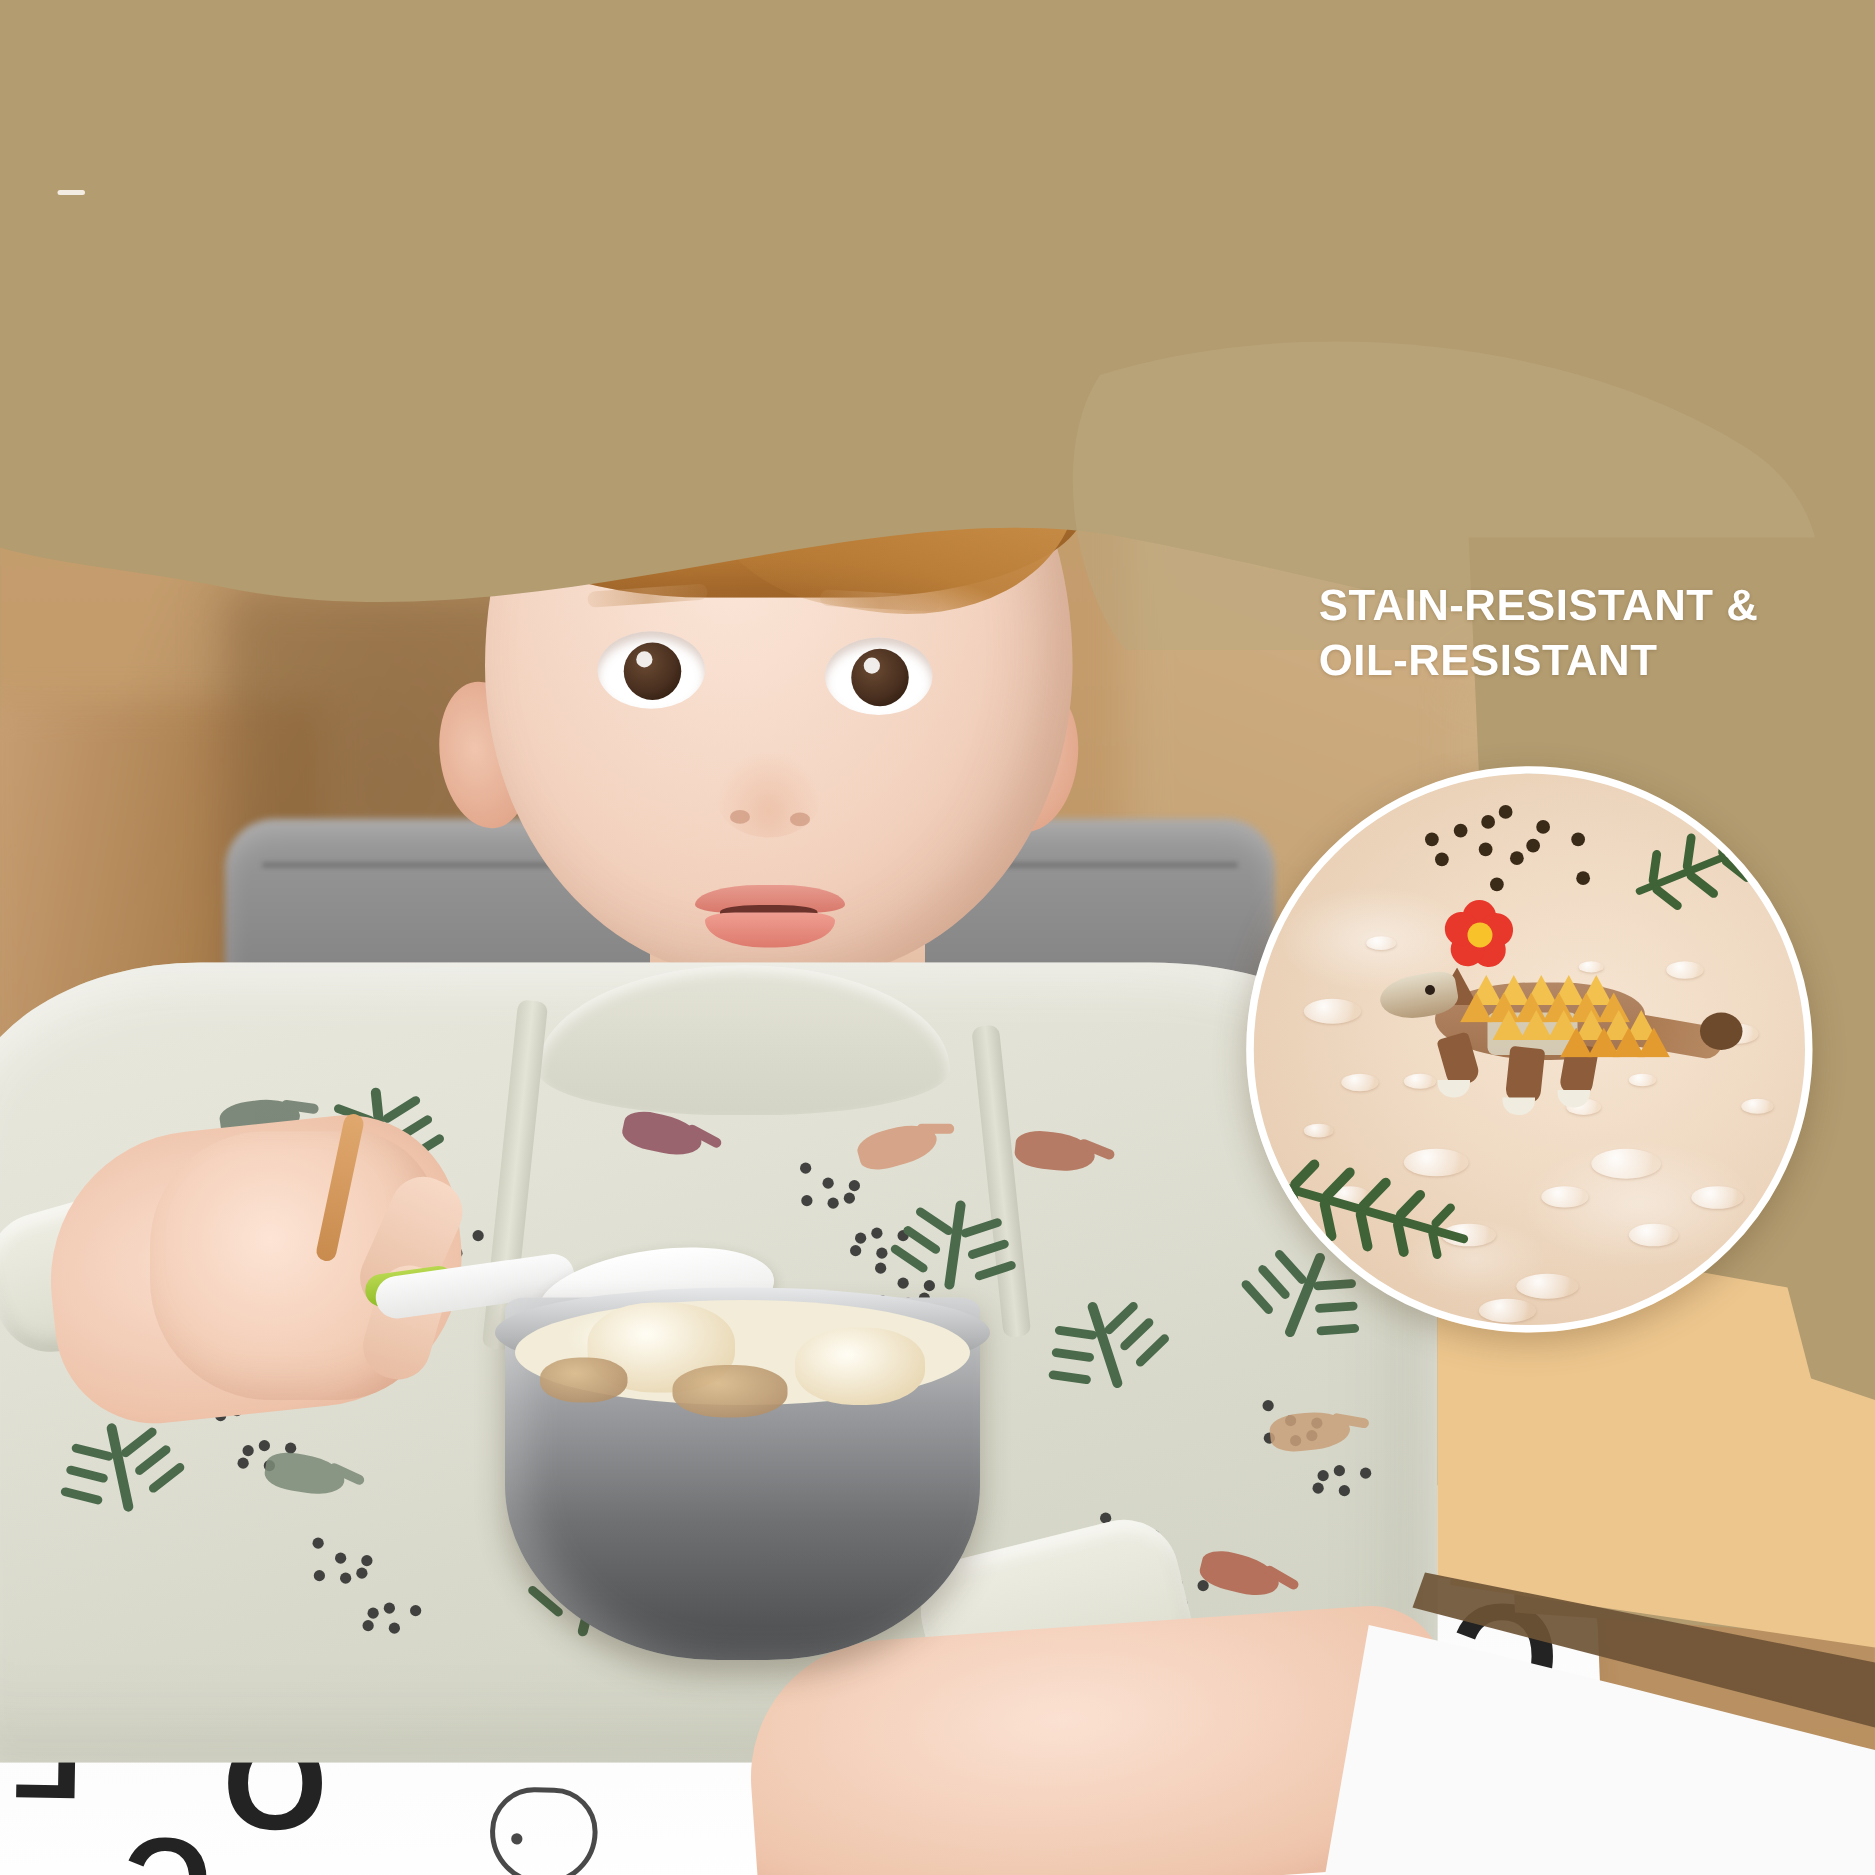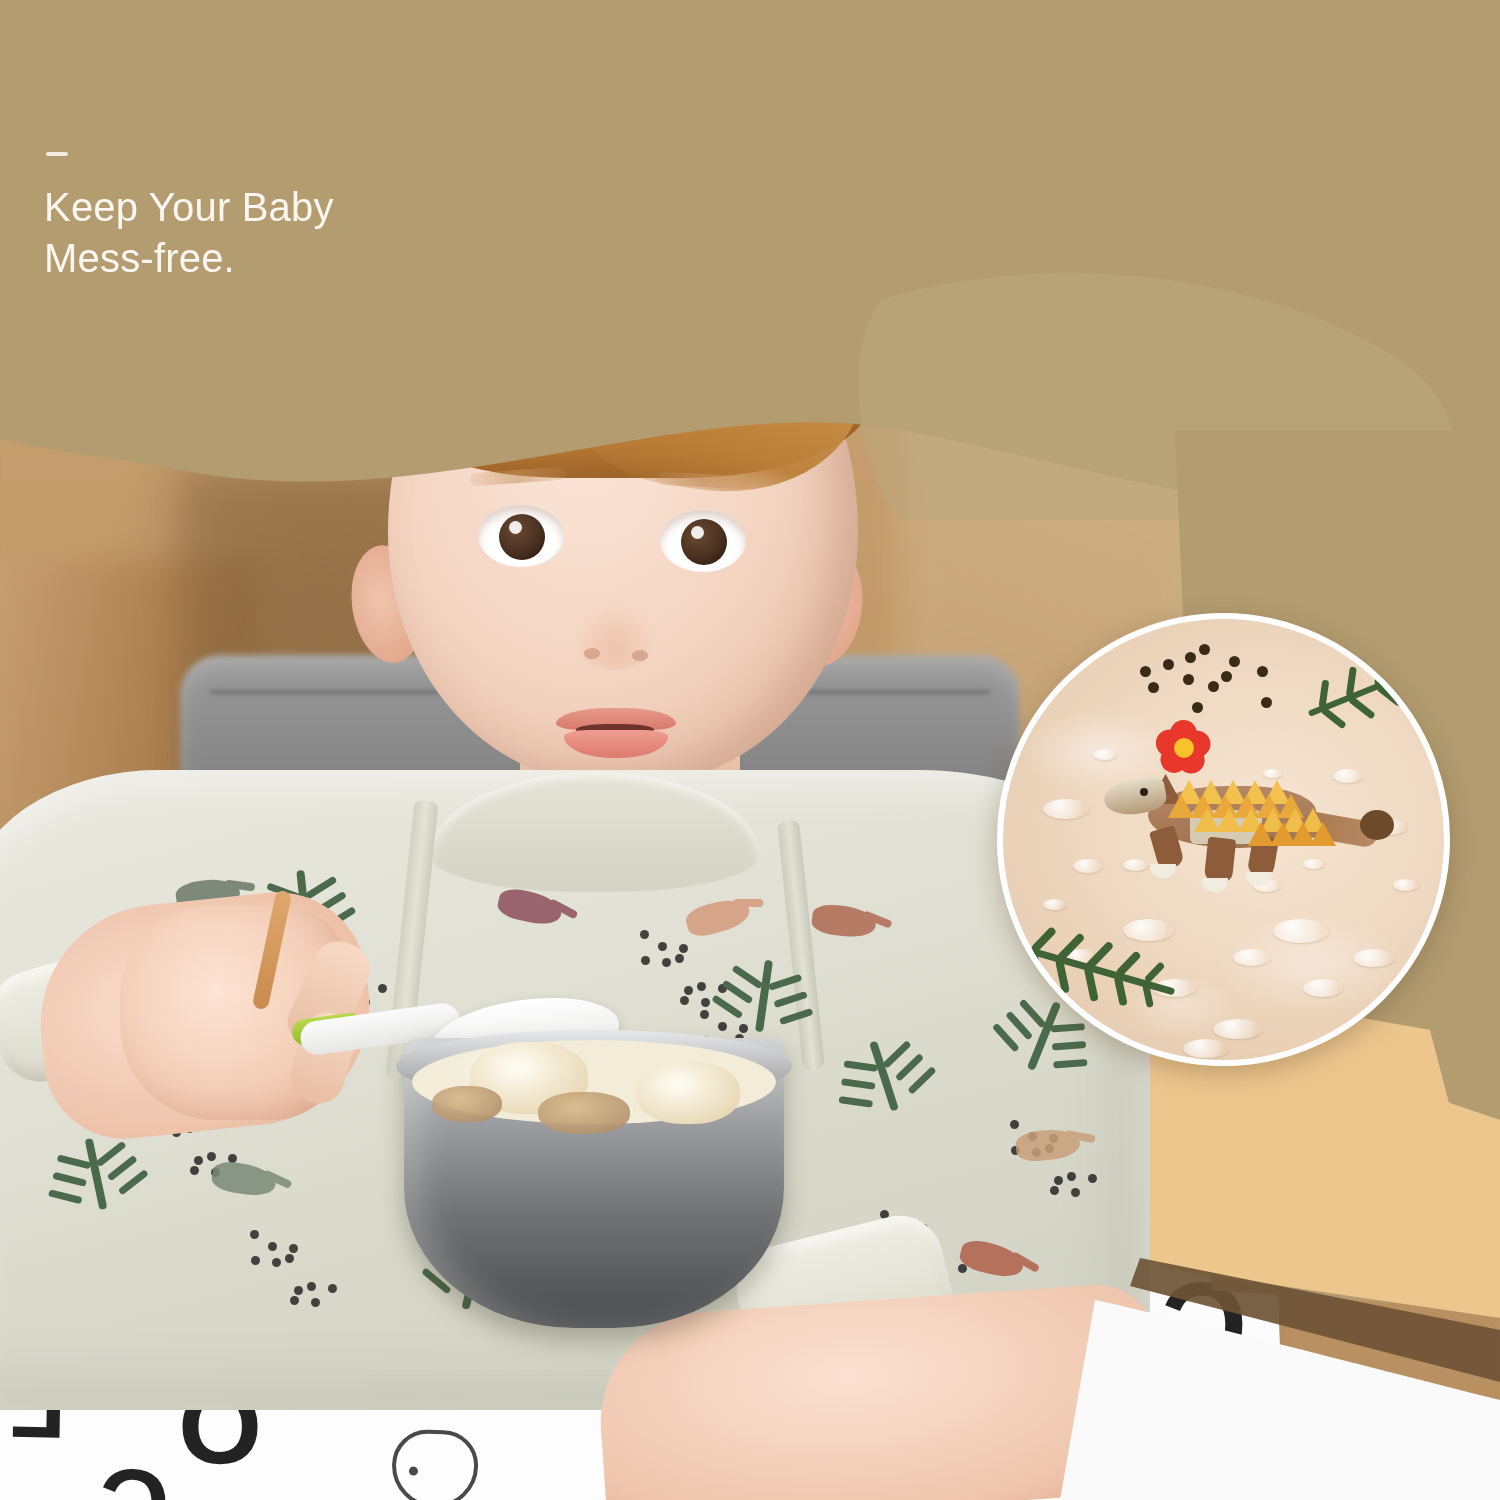--- a/index.html
+++ b/index.html
@@ -764,16 +764,16 @@
       <div class="fl" style="left:48px; top:0px;  width:7px; height:30px; transform:rotate(30deg);"></div>
       <div class="fl" style="left:48px; top:28px; width:7px; height:30px; transform:rotate(-30deg);"></div>
       <div class="fl" style="left:78px; top:2px;  width:7px; height:28px; transform:rotate(30deg);"></div>
       <div class="fl" style="left:78px; top:28px; width:7px; height:28px; transform:rotate(-30deg);"></div>
       <div class="fl" style="left:106px;top:6px;  width:7px; height:22px; transform:rotate(30deg);"></div>
       <div class="fl" style="left:106px;top:28px; width:7px; height:22px; transform:rotate(-30deg);"></div>
     </div>
   </div>
 
   <div class="sub-dash"></div>
-  <p class="subhead" style="white-space: pre-line;">Keep Your Baby
-Mess-free.</p>
+  <p class="feature-label" style="white-space: pre-line;">STAIN-RESISTANT &amp;
+OIL-RESISTANT</p>
 
 </div>
 
 </body></html>

